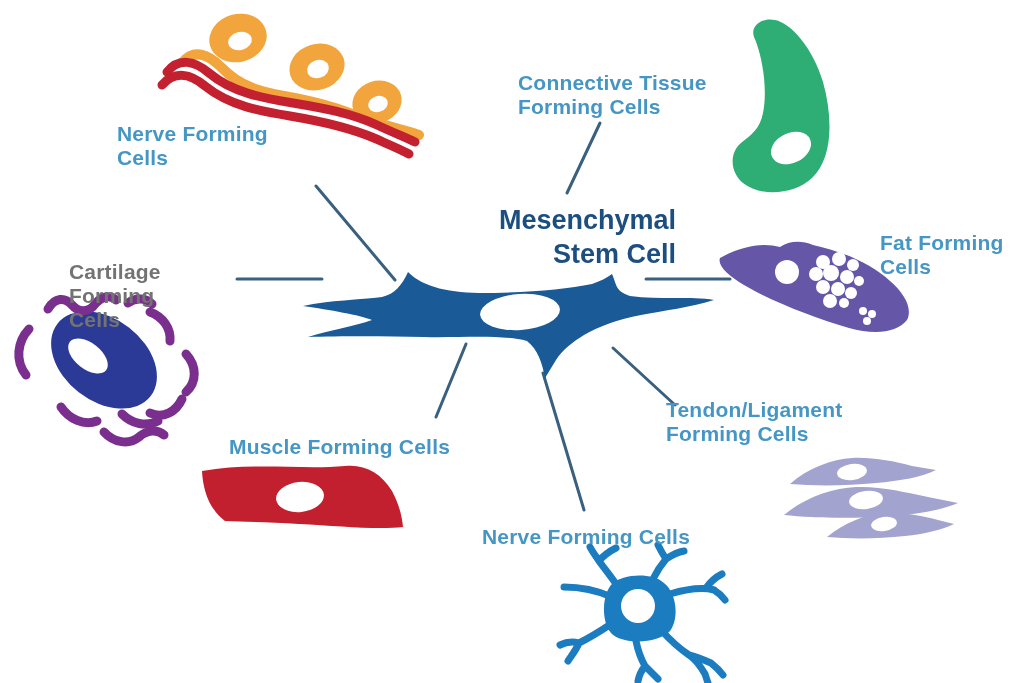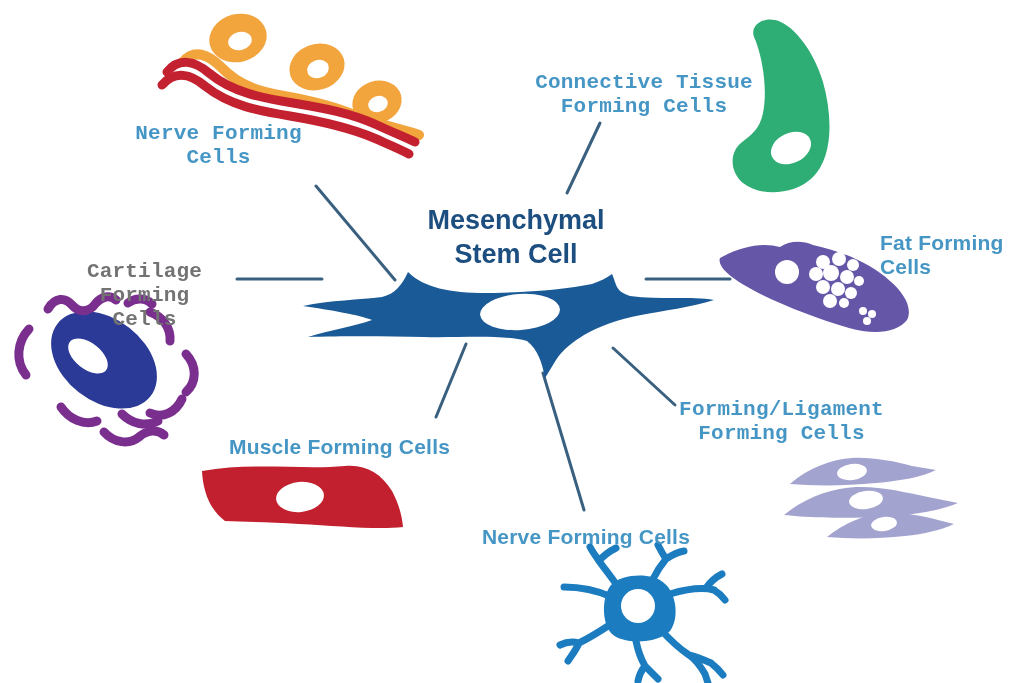--- a/index.html
+++ b/index.html
@@ -8,24 +8,24 @@
     background:#ffffff;
     font-family:"Liberation Sans", sans-serif;
   }
   .canvas svg { position:absolute; left:0; top:0; }
   .label {
     position:absolute; white-space:pre-line;
     font-size:21px; line-height:1.15; font-weight:600;
     letter-spacing:0.2px;
   }
   .title {
-    position:absolute; white-space:pre-line; text-align:center;
+    position:absolute; white-space:pre-line; text-align:right;
     font-size:27px; line-height:1.27; font-weight:bold;
   }
-  .align-right { text-align:center;font-family:Liberation Mono, monospace; }
+  .align-right { text-align:left; }
   .align-left  { text-align:left; }
   .white-fill  { fill:#ffffff; }
 </style>
 </head>
 <body>
 
 <div class="canvas">
 
   <svg width="1024" height="683" viewBox="0 0 1024 683">
 
@@ -137,21 +137,21 @@
 
   <div class="label align-right" style="left: 117px; top: 122px; width: 203px; color: rgb(70, 150, 197);">Nerve Forming
 Cells</div>
 
   <div class="label align-right" style="left: 518px; top: 71px; width: 252px; color: rgb(70, 150, 197);">Connective Tissue
 Forming Cells</div>
 
   <div class="label align-left" style="left: 880px; top: 231px; width: 160px; color: rgb(70, 150, 197);">Fat Forming
 Cells</div>
 
-  <div class="label align-right" style="left: 666px; top: 398px; width: 231px; color: rgb(70, 150, 197);">Forming/Ligament
+  <div class="label align-right" style="left: 666px; top: 398px; width: 231px; color: rgb(70, 150, 197);">Tendon/Ligament
 Forming Cells</div>
 
   <div class="label align-left" style="left: 482px; top: 525px; width: 240px; color: rgb(70, 150, 197);">Nerve Forming Cells</div>
 
   <div class="label align-left" style="left: 229px; top: 435px; width: 245px; color: rgb(70, 150, 197);">Muscle Forming Cells</div>
 
   <div class="label align-right" style="left: 69px; top: 260px; width: 151px; color: #737373;">Cartilage
 Forming
 Cells</div>
 </div>

